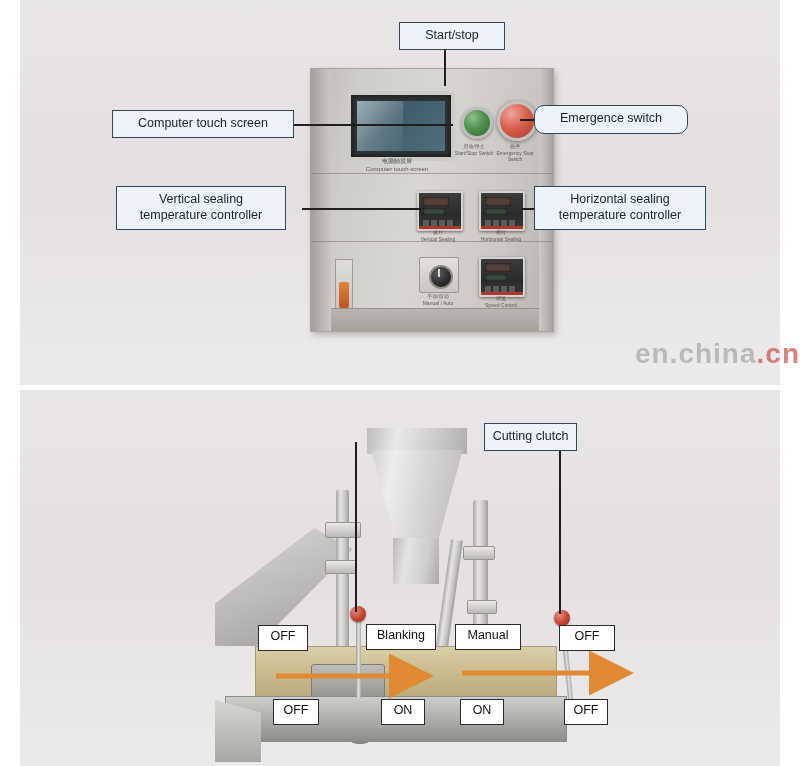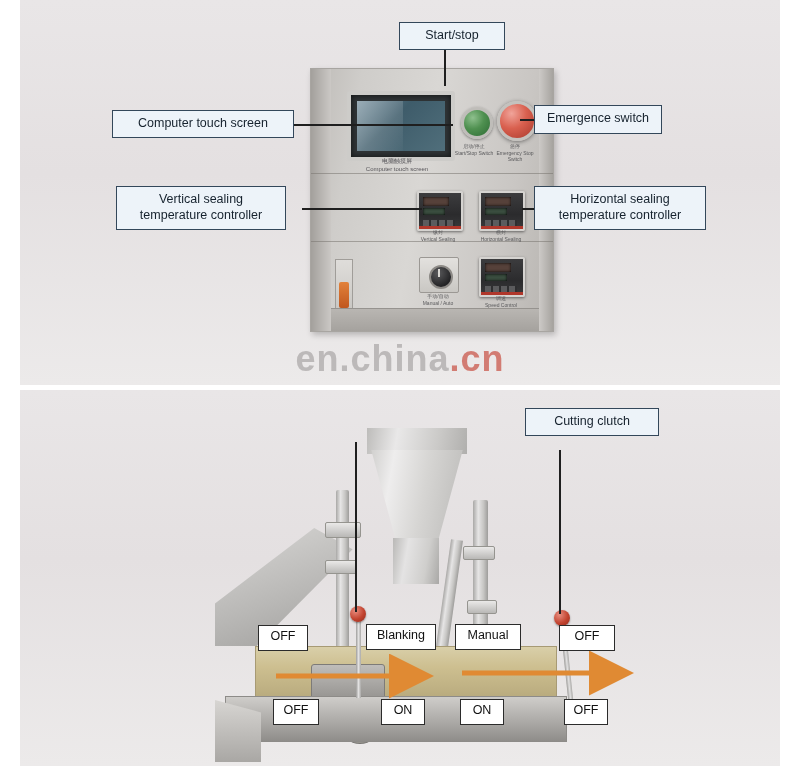--- a/index.html
+++ b/index.html
@@ -301,22 +301,22 @@
     border-radius: 50%;
     background: radial-gradient(circle at 38% 32%, #d6d4d1 0%, #98968f 70%, #757370 100%);
     border: 1px solid #7a7875;
   }
 
   
   .watermark {
     position: absolute;
     left: 0; top: 338px;
     width: 800px;
-    text-align: center;
-    font-size: 36px;
+    text-align: right;
+    font-size: 28px;
     font-weight: bold;
     color: rgba(150,146,146,0.55);
     letter-spacing: 1px;
     pointer-events: none;
     user-select: none;
   }
   .watermark .cn-red { color: rgba(196,66,52,0.65); }
 
   
   .callout {
@@ -442,21 +442,21 @@
     <div class="leader h" style="left:273px; top:124px; width:160px;"></div>
     <div class="leader h" style="left:500px; top:119px; width:40px;"></div>
     <div class="leader h" style="left:282px; top:208px; width:120px;"></div>
     <div class="leader h" style="left:502px; top:208px; width:38px;"></div>
   </div>
 
   <div class="callout" style="left:399px; top:22px; width:106px; height:28px;">Start/stop</div>
 
   <div class="callout" style="left:112px; top:110px; width:182px; height:28px;">Computer touch screen</div>
 
-  <div class="callout" style="left:534px; top:105px; width:128px; height:29px;">Emergence switch</div>
+  <div class="callout" style="left:534px; top:105px; width:154px; height:29px;border-radius:10px;">Emergence switch</div>
 
   <div class="callout" style="left:116px; top:186px; width:170px; height:44px;">Vertical sealing
 temperature controller</div>
 
   <div class="callout" style="left:534px; top:186px; width:172px; height:44px;">Horizontal  sealing
 temperature controller</div>
 
   <div class="watermark">
     <span>en.china</span><span class="cn-red">.cn</span>
   </div>
@@ -489,21 +489,21 @@
       <div class="lever-ball" style="left:135px; top:156px;"></div>
       <div class="lever-stick" style="left:345px; top:172px; height:86px; transform:rotate(-6deg); transform-origin:top center;"></div>
       <div class="lever-ball" style="left:339px; top:160px;"></div>
     </div>
 
     <div class="leader v" style="left:335px; top:52px; height:170px;"></div>
     <div class="leader v" style="left:539px; top:60px; height:164px;"></div>
   </div>
 
 
-  <div class="callout" style="left:484px; top:408px; width:134px; height:28px;margin-left:41px;">Cutting clutch</div>
+  <div class="callout" style="left:484px; top:423px; width:93px; height:28px;">Cutting clutch</div>
 
   <svg class="arrows" viewBox="0 0 800 766">
     <defs>
       <marker id="ah" markerWidth="9" markerHeight="9" refX="7" refY="4.5" orient="auto">
         <path d="M0,0 L9,4.5 L0,9 z" fill="#e08a33"></path>
       </marker>
       <marker id="ah2" markerWidth="9" markerHeight="9" refX="7" refY="4.5" orient="auto">
         <path d="M0,0 L9,4.5 L0,9 z" fill="#e08a33"></path>
       </marker>
     </defs>

